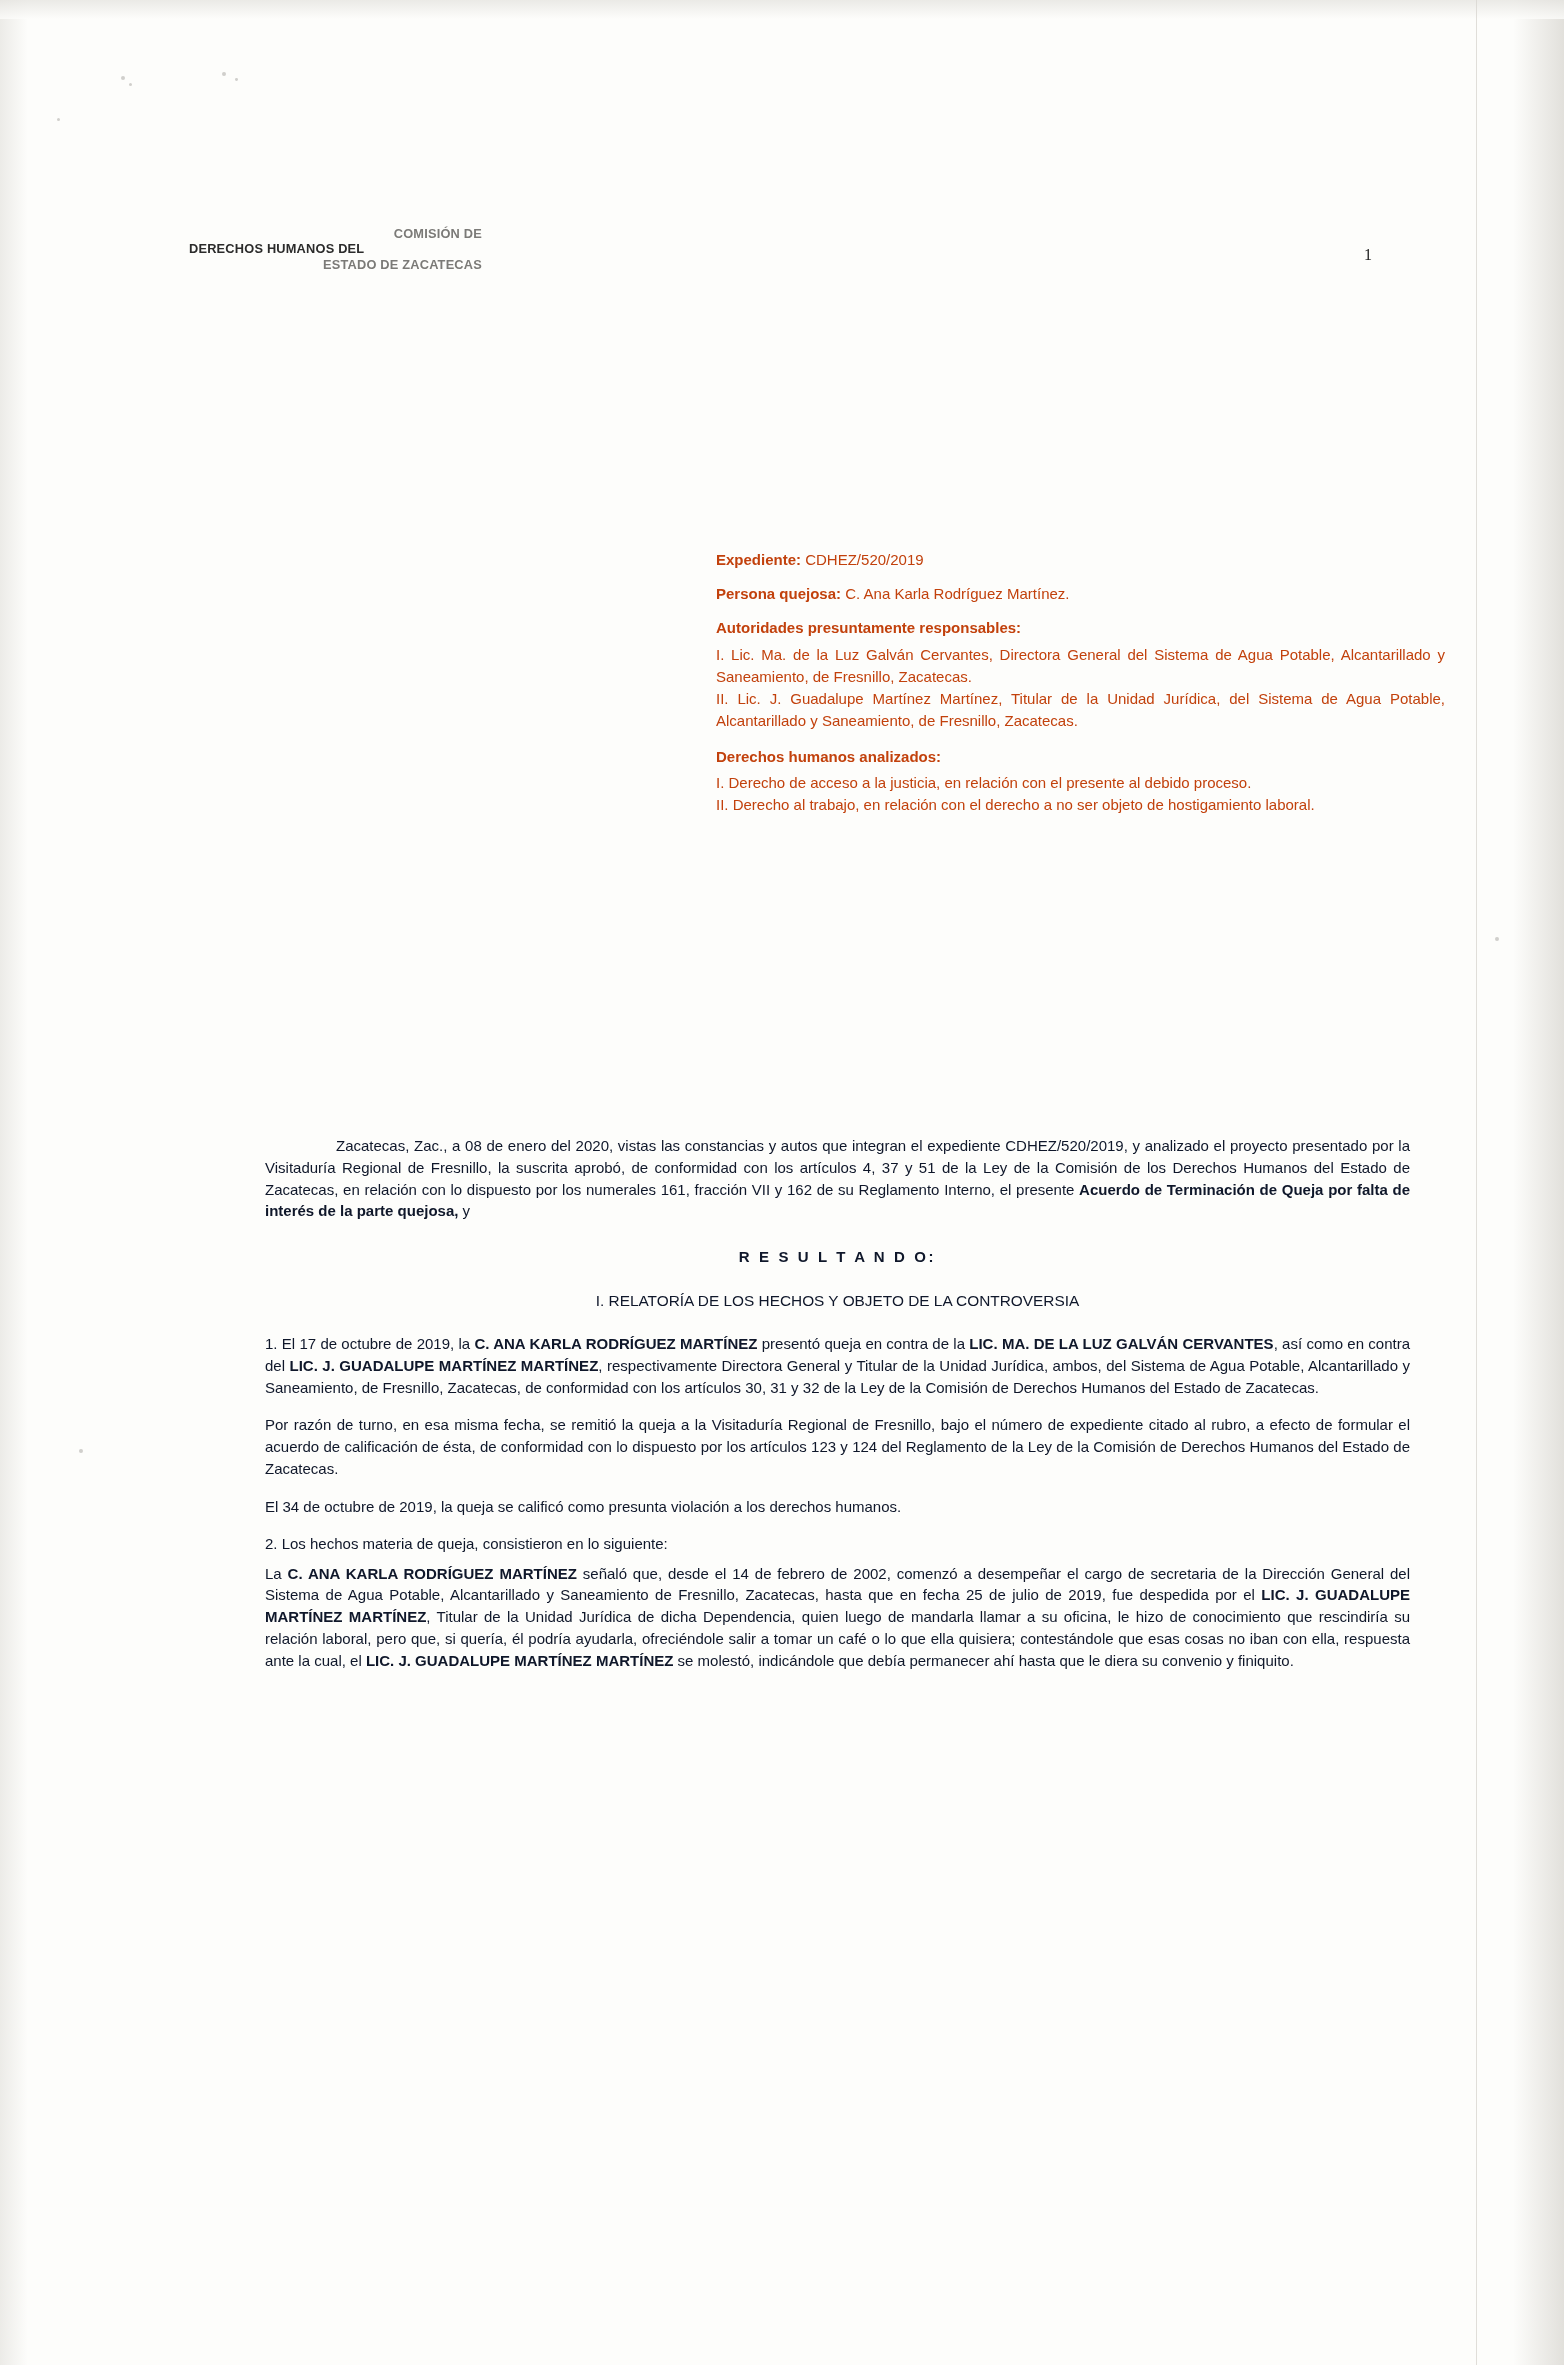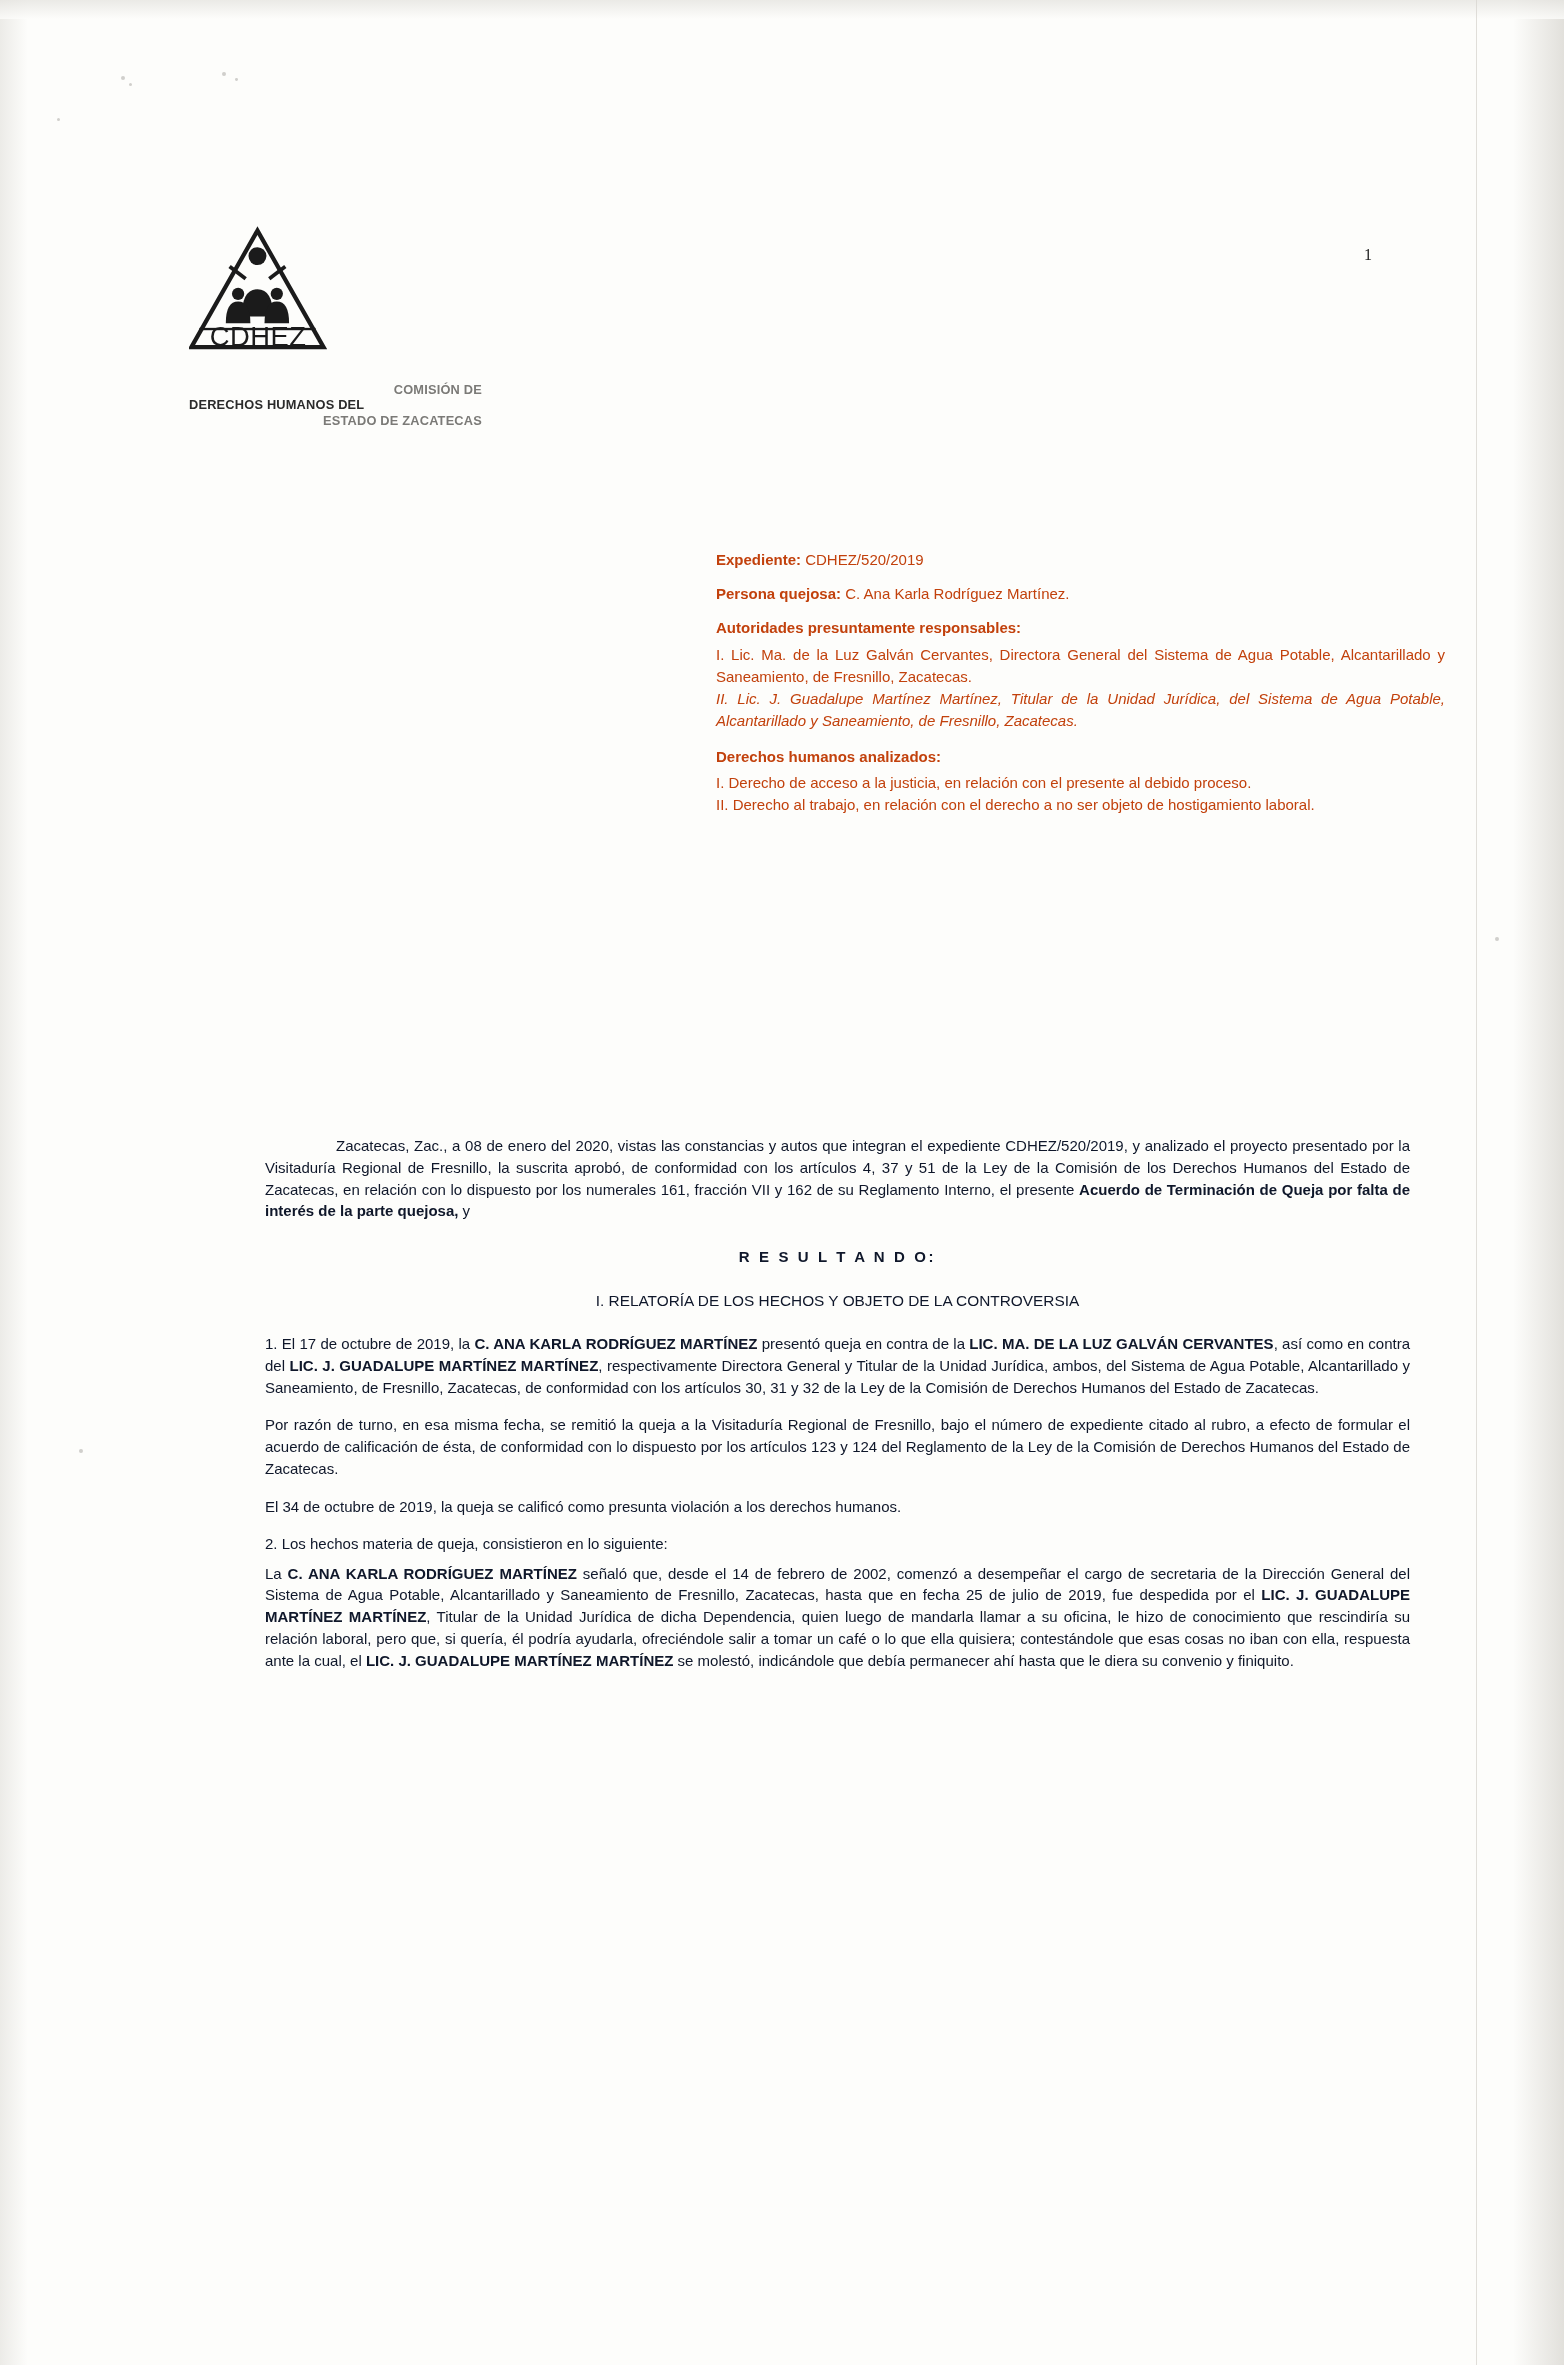--- a/index.html
+++ b/index.html
@@ -156,40 +156,20 @@
   <div class="speck" style="left:129px; top:83px; width:3.3px; height:3.3px;"></div>
   <div class="speck" style="left:222px; top:72px; width:3.8px; height:3.8px;"></div>
   <div class="speck" style="left:235px; top:78px; width:2.8px; height:2.8px;"></div>
   <div class="speck" style="left:57px; top:118px; width:3.3px; height:3.3px;"></div>
   <div class="speck" style="left:79px; top:1449px; width:3.8px; height:3.8px;"></div>
   <div class="speck" style="left:1495px; top:937px; width:3.8px; height:3.8px;"></div>
 
   <div class="page-number">1</div>
 
   <div class="letterhead">
-    <div class="logo-wrap">
-      <svg class="logo-svg" width="203" height="156" viewBox="0 0 430 330" xmlns="http://www.w3.org/2000/svg">
-
-        <polygon points="145,18 285,265 5,265" fill="none" stroke="#1b1b1b" stroke-width="9"></polygon>
-
-        <circle cx="145" cy="72" r="19" fill="#1b1b1b"></circle>
-        <path d="M112 200 q0 -58 33 -58 q33 0 33 58 z" fill="#1b1b1b"></path>
-        <path d="M78 214 q0 -46 26 -46 q26 0 26 46 z" fill="#1b1b1b"></path>
-        <path d="M160 214 q0 -46 26 -46 q26 0 26 46 z" fill="#1b1b1b"></path>
-        <circle cx="104" cy="152" r="13" fill="#1b1b1b"></circle>
-        <circle cx="186" cy="152" r="13" fill="#1b1b1b"></circle>
-
-        <path d="M120 120 l-34 -26" stroke="#1b1b1b" stroke-width="8" fill="none"></path>
-        <path d="M170 120 l34 -26" stroke="#1b1b1b" stroke-width="8" fill="none"></path>
-
-        <rect x="22" y="224" width="246" height="5" fill="#1b1b1b"></rect>
-
-        <text x="44" y="262" font-family="Liberation Sans, sans-serif" font-size="58" font-weight="400" fill="#1b1b1b" letter-spacing="1">CDHEZ</text>
-      </svg>
-    </div>
     <div class="org-lines">
       <div class="org-line-faded">COMISIÓN DE</div>
       <div>DERECHOS HUMANOS DEL</div>
       <div class="org-line-faded">ESTADO DE ZACATECAS</div>
     </div>
   </div>
 
   <div class="meta-block">
 
     <div class="meta-row">
@@ -200,21 +180,21 @@
     <div class="meta-row">
       <span class="meta-label">Persona quejosa:</span>
       <span>C. Ana Karla Rodríguez Martínez.</span>
     </div>
 
 
     <div class="meta-row tight">
       <span class="meta-label">Autoridades presuntamente responsables:</span>
     </div>
     <div class="meta-sub">I. Lic. Ma. de la Luz Galván Cervantes, Directora General del Sistema de Agua Potable, Alcantarillado y Saneamiento, de Fresnillo, Zacatecas.</div>
-    <div class="meta-sub" style="margin-bottom:14px;font-style:italic;">II. Lic. J. Guadalupe Martínez Martínez, Titular de la Unidad Jurídica, del Sistema de Agua Potable, Alcantarillado y Saneamiento, de Fresnillo, Zacatecas.</div>
+    <div class="meta-sub" style="margin-bottom:14px;">II. Lic. J. Guadalupe Martínez Martínez, Titular de la Unidad Jurídica, del Sistema de Agua Potable, Alcantarillado y Saneamiento, de Fresnillo, Zacatecas.</div>
 
     <div class="meta-row tight">
       <span class="meta-label">Derechos humanos analizados:</span>
     </div>
     <div class="meta-sub">I. Derecho de acceso a la justicia, en relación con el presente al debido proceso.</div>
     <div class="meta-sub">II. Derecho al trabajo, en relación con el derecho a no ser objeto de hostigamiento laboral.</div>
   </div>
 
   <div class="body-block">
 

